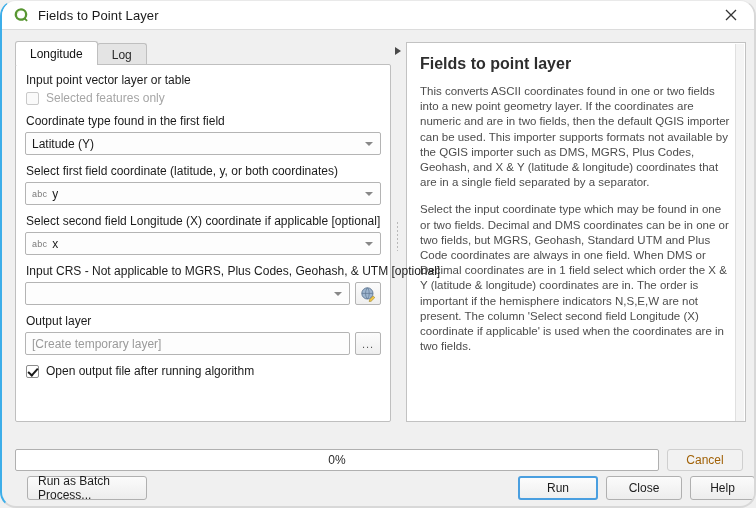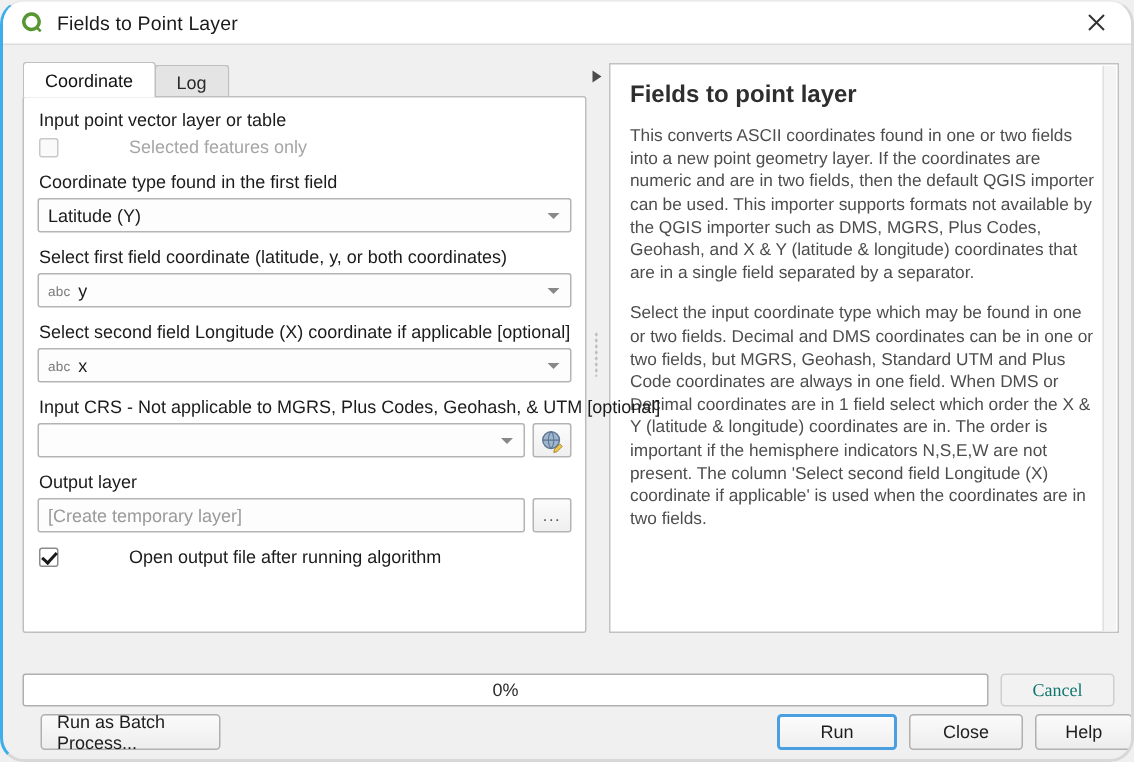--- a/index.html
+++ b/index.html
@@ -135,21 +135,21 @@
   .lineedit {
     height: 23px; flex: 1 1 auto;
     background: #fdfdfd;
     border: 1px solid #b4b4b4;
     border-radius: 2px;
     display: flex; align-items: center;
     padding: 0 6px; font-size: 12px;
     color: #9a9a9a; min-width: 0;
   }
 
-  .checkrow { display: flex; align-items: center; margin: 2px 0 9px 1px; gap: 40px; }
+  .checkrow { display: flex; align-items: center; margin: 2px 0 9px 1px; }
   .cbox {
     width: 13px; height: 13px; flex: none;
     border: 1px solid #8c8c8c;
     background: #ffffff;
     border-radius: 2px;
     margin-right: 7px;
     position: relative;
     cursor: pointer;
   }
   .cbox.disabled { border-color: #c9c9c9; background: #fafafa; }
@@ -225,21 +225,21 @@
   .btn {
     height: 24px;
     background: linear-gradient(#fbfbfb,#ededed);
     border: 1px solid #b0b0b0;
     border-radius: 3px;
     display: flex; align-items: center; justify-content: center;
     font-size: 12px; color: #1d1d1d;
     cursor: pointer; flex: none;
     padding: 0 10px;
   }
-  .btn.disabled { color: #0f766e; background:#f2f2f2; border-color:#cfcfcf;font-family:Liberation Serif, serif; }
+  .btn.disabled { color: #a16207; background:#f2f2f2; border-color:#cfcfcf; }
   .btn.default {
     border: 2px solid #4a9fe0;
     background: linear-gradient(#fcfcfc,#efefef);
   }
   #cancel-btn { width: 76px; height: 22px; margin-left: 8px; }
   #bottom-row {
     position: absolute; left: 25px; top: 475px;
     width: 728px; height: 24px;
   }
   #batch-btn { position: absolute; left: 0; top: 0; width: 120px; }
@@ -262,21 +262,21 @@
     <div id="title-text">Fields to Point Layer</div>
     <div id="close-btn">
       <svg width="14" height="14" viewBox="0 0 14 14">
         <path d="M2 2 L12 12 M12 2 L2 12" stroke="#333" stroke-width="1.3" fill="none"></path>
       </svg>
     </div>
   </div>
 
   <div id="tabstrip">
     <div class="tab active">
-      <span>Coordinate</span>
+      <span>Longitude</span>
     </div>
     <div class="tab">
       <span>Log</span>
     </div>
   </div>
 
   <div id="params-panel">
     <div id="params-inner">
 
       <div class="field-label">Input point vector layer or table</div>

